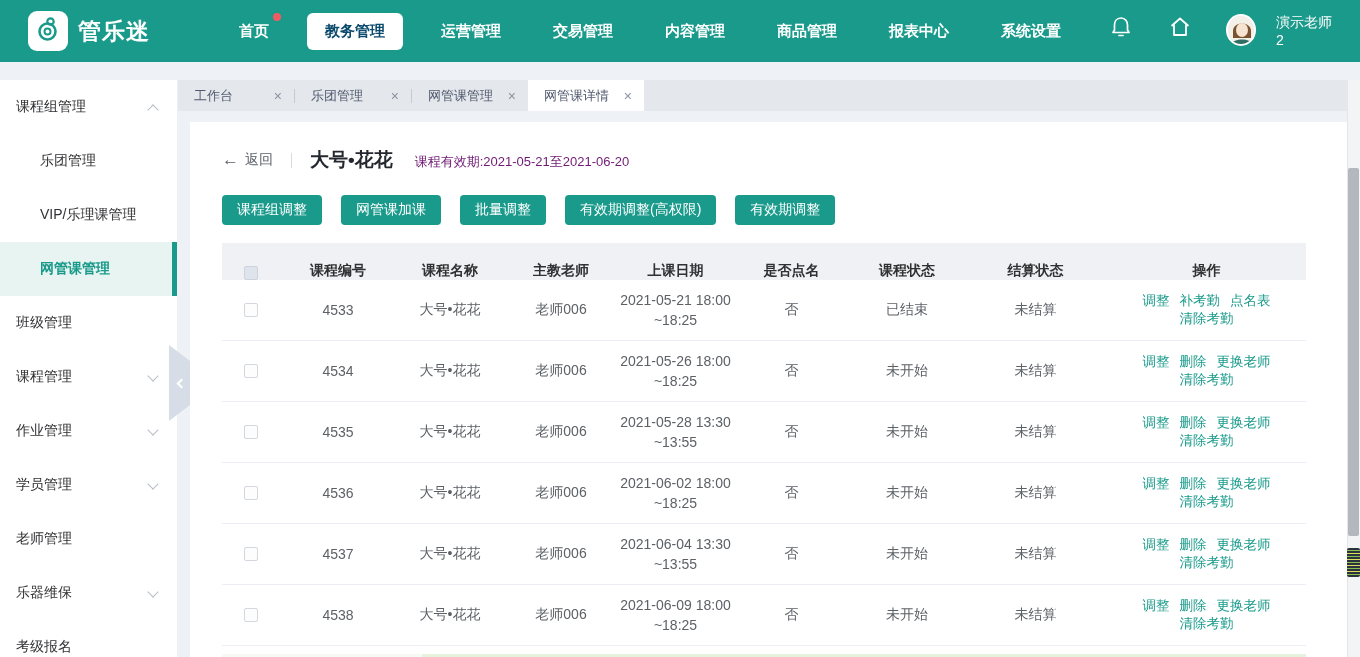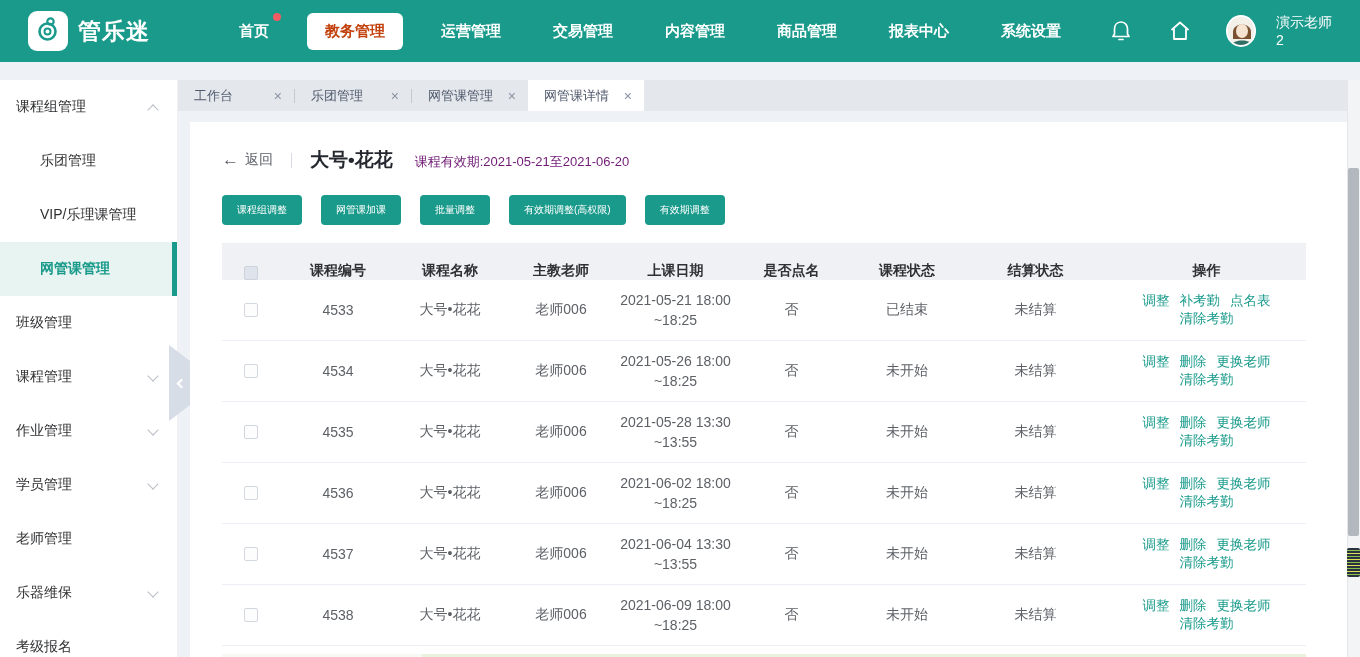--- a/index.html
+++ b/index.html
@@ -6,23 +6,23 @@
   html,body { width:1360px; height:657px; overflow:hidden; font-family:"Liberation Sans","DejaVu Sans",sans-serif; background:#eef1f5; }
   .app { position:relative; width:1360px; height:657px; }
 
   
   .topbar { position:absolute; left:0; top:0; width:1360px; height:62px; background:#199a8b; display:flex; align-items:center; }
   .brand { display:flex; align-items:center; margin-left:28px; width:150px; }
   .logo-box { width:40px; height:40px; background:#ffffff; border-radius:9px; display:flex; align-items:center; justify-content:center; }
   .brand-name { color:#ffffff; font-size:23px; font-weight:bold; margin-left:10px; letter-spacing:1px; }
   .nav { display:flex; align-items:center; margin-left:40px; }
   .nav-item { position:relative; color:#ffffff; font-size:15px; font-weight:600; padding:8px 14px; margin:0 12px; cursor:pointer; white-space:nowrap; }
-  .nav-item.active { background:#ffffff; color:#c2410c; border-radius:6px; padding:9px 18px; }
+  .nav-item.active { background:#ffffff; color:#0c4a6e; border-radius:6px; padding:9px 18px; }
   .nav-badge { position:absolute; right:2px; top:-1px; width:8px; height:8px; border-radius:50%; background:#f25b63; }
-  .top-right { margin-left:auto; display:flex; align-items:center; margin-right:24px;gap:12px; }
+  .top-right { margin-left:auto; display:flex; align-items:flex-start; margin-right:24px;gap:12px; }
   .top-icon { width:26px; height:26px; margin-left:22px; cursor:pointer; display:flex; align-items:center; justify-content:center; }
   .avatar { width:32px; height:32px; border-radius:50%; border:2px solid #ffffff; margin-left:22px; overflow:hidden; background:#e8f0ef; cursor:pointer; }
   .user-name { color:#ffffff; font-size:14px; margin-left:8px; cursor:pointer; }
 
   
   .sidebar { position:absolute; left:0; top:80px; width:178px; height:577px; background:#ffffff; border-right:1px solid #eef0f3; z-index:2; }
   .side-item { position:relative; height:54px; display:flex; align-items:center; font-size:14px; color:#303133; cursor:pointer; padding-left:16px; }
   .side-item.sub { padding-left:40px; }
   .side-item.active { background:#e8f4f1; color:#199a8b; font-weight:bold; }
   .side-item.active::after { content:""; position:absolute; right:0; top:0; width:5px; height:100%; background:#199a8b; }
@@ -45,21 +45,21 @@
   .card { position:absolute; left:190px; top:122px; width:1157px; height:535px; background:#ffffff; padding:24px 0 0 32px; }
 
   .crumb { display:flex; align-items:center; height:28px; }
   .back { display:flex; align-items:center; color:#5a5e66; font-size:14px; cursor:pointer; }
   .back-arrow { font-size:17px; margin-right:6px; color:#5a5e66; }
   .crumb-div { width:1px; height:15px; background:#d8dce2; margin:0 18px; }
   .page-title { font-size:19px; font-weight:bold; color:#24282e; }
   .validity { font-size:13px; color:#701a75; margin-left:22px; margin-top:3px; }
 
   .toolbar { display:flex; align-items:center; margin-top:21px; }
-  .btn { height:30px; background:#199a8b; color:#ffffff; font-size:10px; border:none; border-radius:4px; padding:1px 15px; margin-right:19px; cursor:pointer; font-family:inherit; }
+  .btn { height:30px; background:#199a8b; color:#ffffff; font-size:14px; border:none; border-radius:4px; padding:1px 15px; margin-right:19px; cursor:pointer; font-family:inherit; }
 
   
   .table { margin-top:18px; width:1084px; font-size:14px; }
   .thead { display:flex; align-items:flex-end; height:37px; background:#eff1f4; color:#303133; font-weight:bold; }
   .trow { display:flex; align-items:center; height:61px; border-bottom:1px solid #ebeef5; color:#5d6166; background:#ffffff; }
   .cell { text-align:center; flex:none; }
   .c-check { width:58px; display:flex; justify-content:center; }
   .c-id { width:116px; }
   .c-name { width:108px; }
   .c-teacher { width:114px; }

